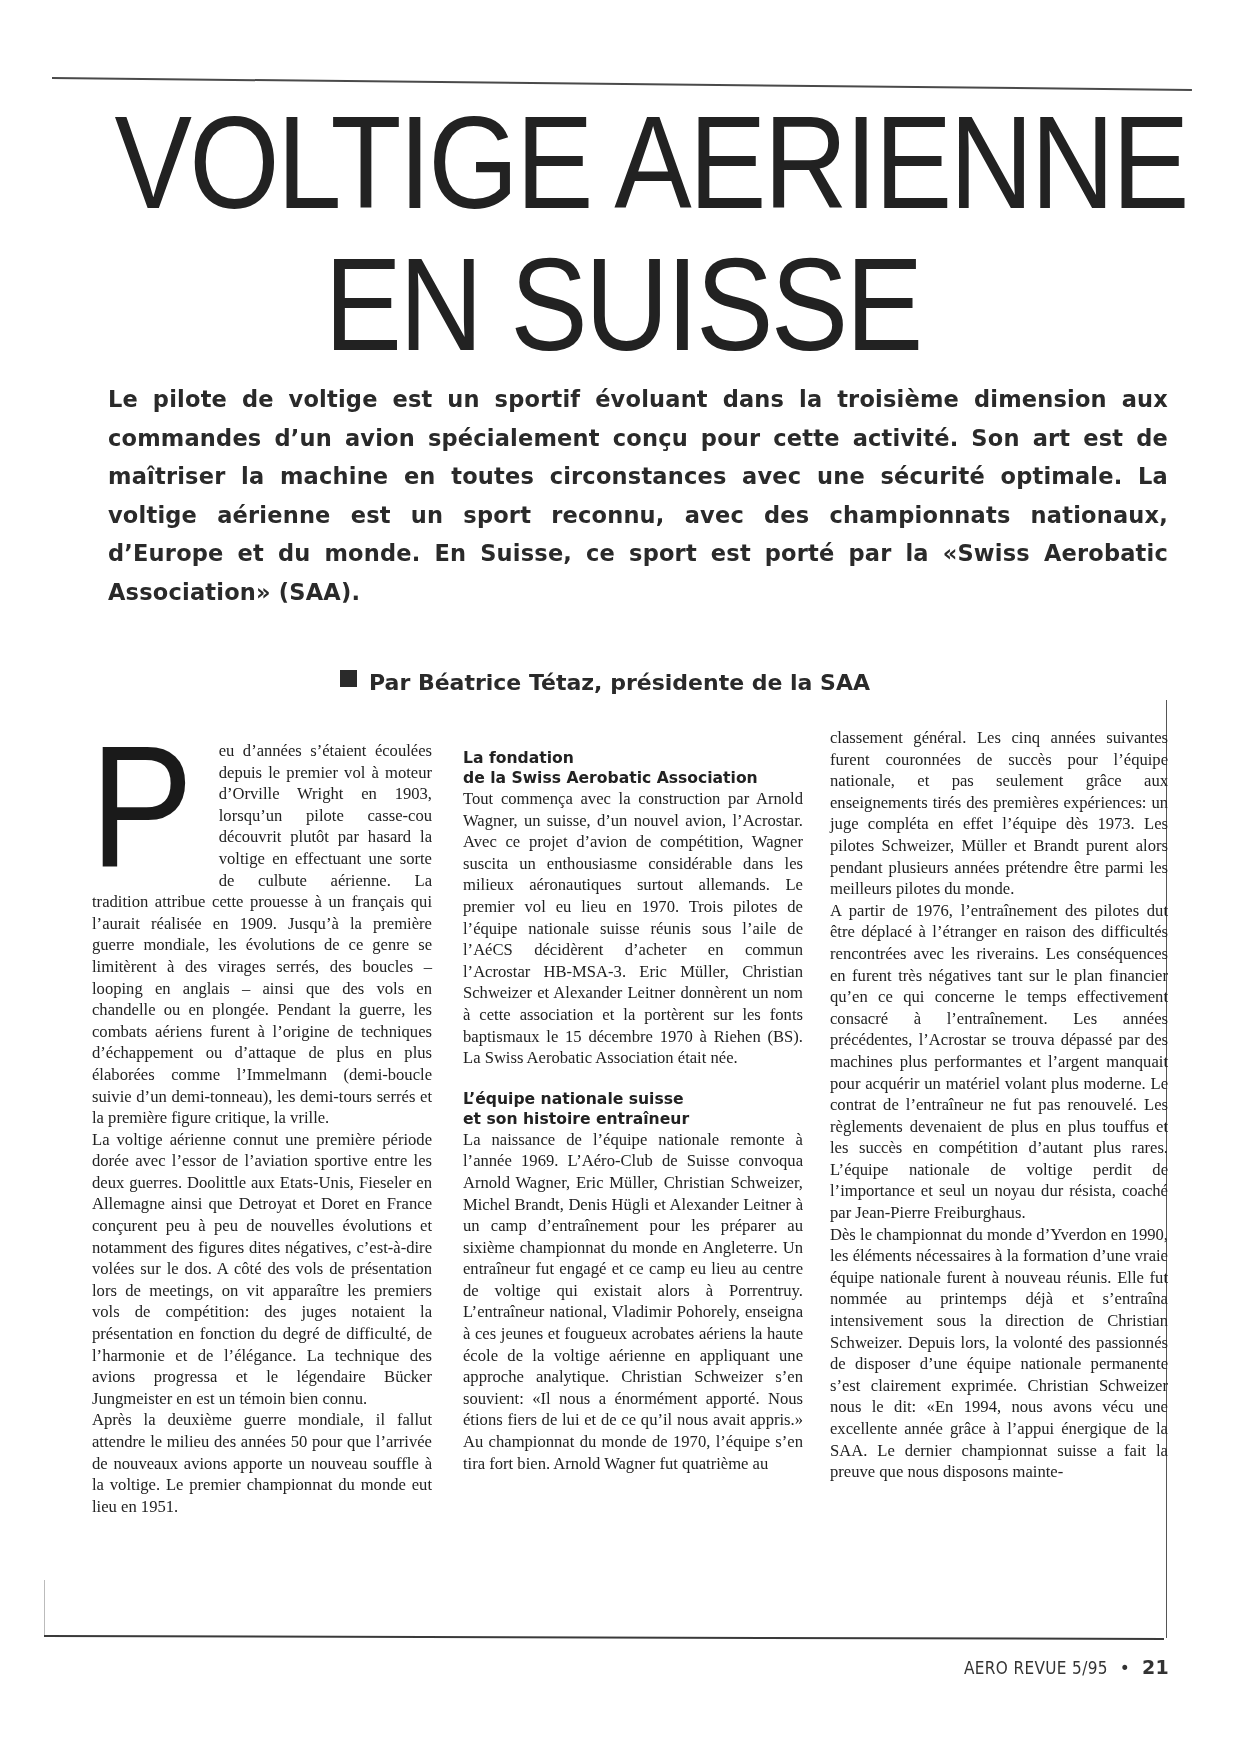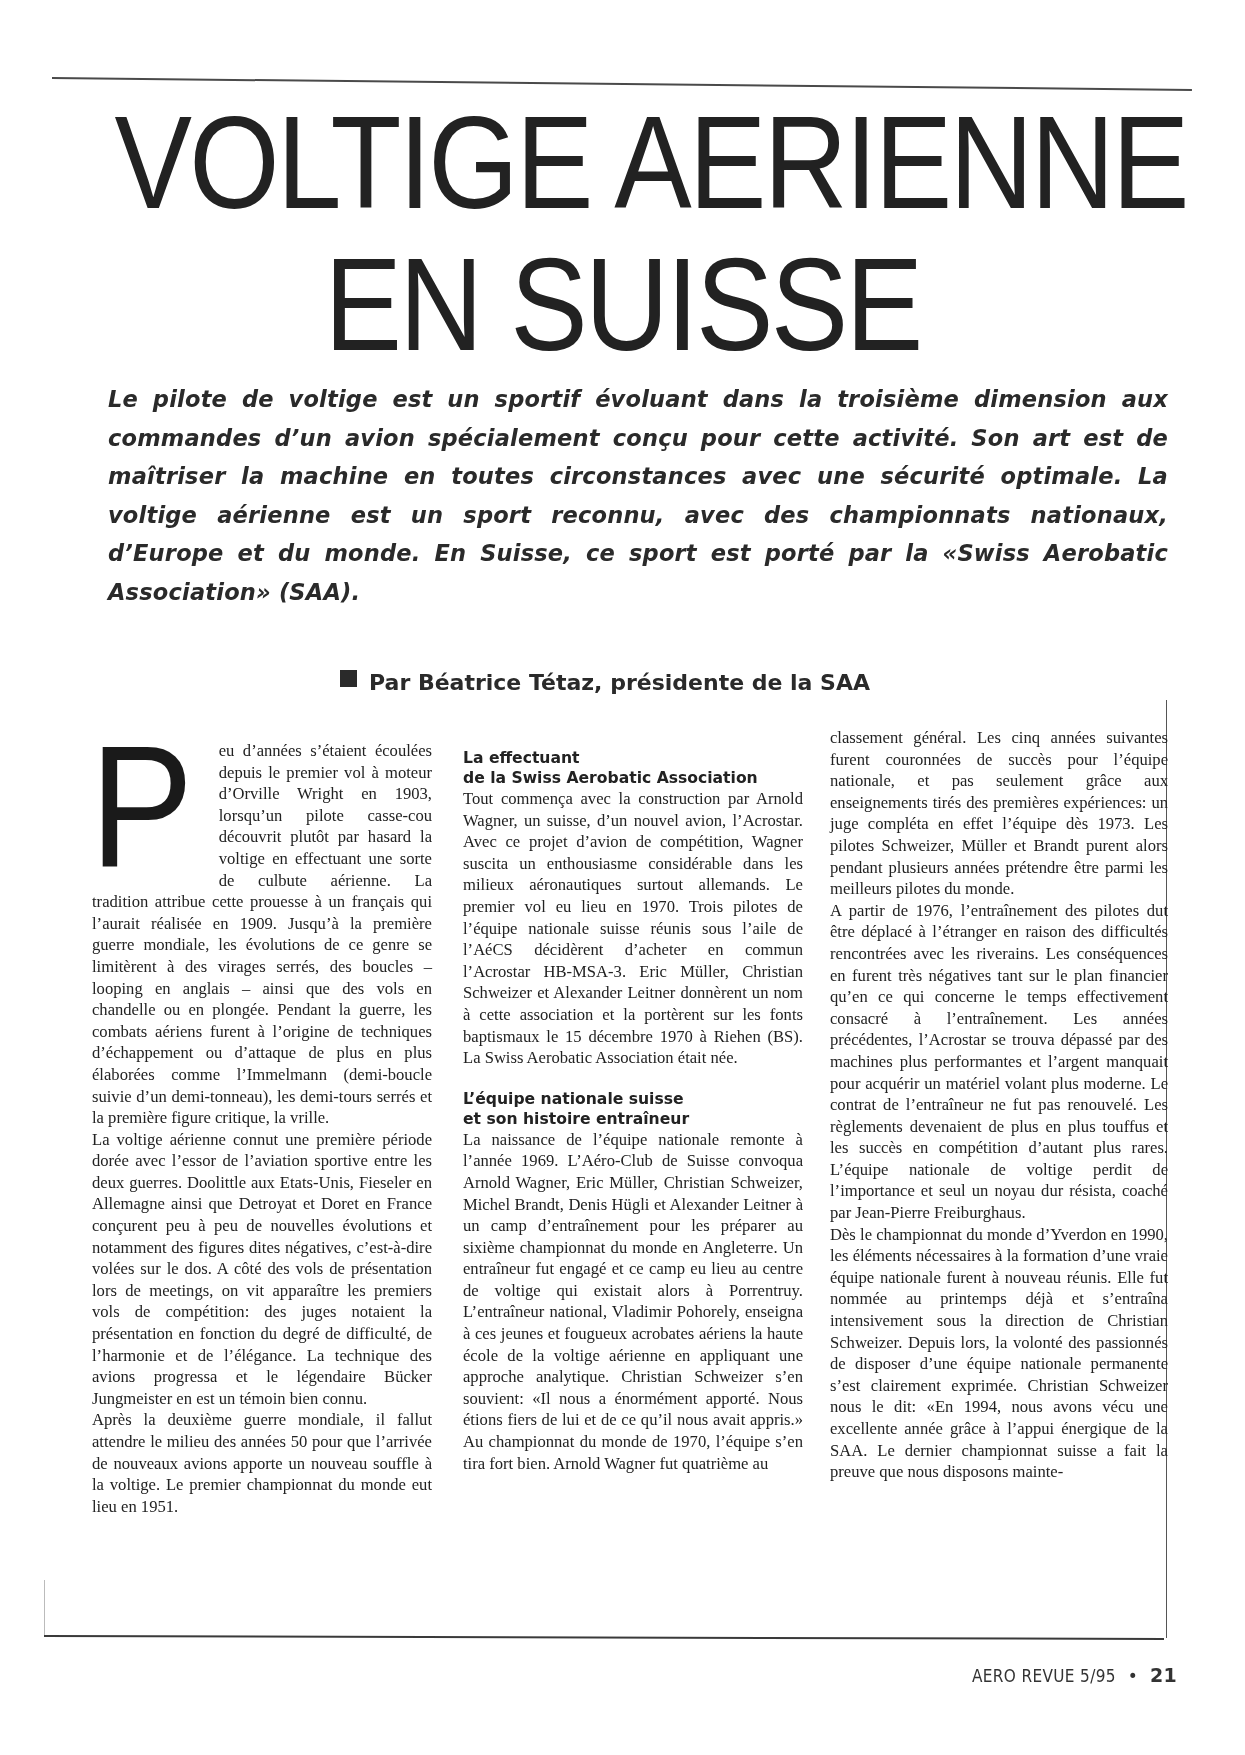--- a/index.html
+++ b/index.html
@@ -4,32 +4,32 @@
 <style>
   html, body { margin: 0; padding: 0; background: #ffffff; }
   body { width: 1245px; height: 1755px; position: relative; overflow: hidden; color: #1e1e1e; }
   .frame-top { position: absolute; left: 52px; top: 77px; width: 1140px; height: 0; border-top: 2px solid #4a4a4a; transform: rotate(0.6deg); transform-origin: left top; }
   .frame-bottom { position: absolute; left: 44px; top: 1635px; width: 1120px; height: 0; border-top: 2px solid #3a3a3a; transform: rotate(0.15deg); transform-origin: left top; }
   .frame-right { position: absolute; left: 1166px; top: 700px; width: 0; height: 938px; border-left: 1.5px solid #555; }
   .frame-left { position: absolute; left: 44px; top: 1580px; width: 0; height: 56px; border-left: 1px solid #bbb; }
   .title { position: absolute; left: 0; width: 1245px; text-align: center; font-family: "Liberation Sans", sans-serif; font-weight: normal; color: #222; letter-spacing: -3px; transform: scaleX(0.88); transform-origin: center; margin: 0; }
   .title-1 { top: 88px; font-size: 132px; line-height: 150px; padding-left: 30px; }
   .title-2 { top: 230px; font-size: 132px; line-height: 150px; }
-  .lede { position: absolute; left: 108px; top: 380px; width: 1060px; font-family: "DejaVu Sans", sans-serif; font-weight: bold; font-size: 22.5px; line-height: 38.5px; text-align: justify; color: #2a2a2a; letter-spacing: 0.2px; margin: 0; font-style: italic; }
+  .lede { position: absolute; left: 108px; top: 380px; width: 1060px; font-family: "DejaVu Sans", sans-serif; font-weight: bold; font-size: 22.5px; line-height: 38.5px; text-align: justify; color: #2a2a2a; letter-spacing: 0.2px; margin: 0; }
   .byline { position: absolute; left: 340px; top: 670px; font-family: "DejaVu Sans", sans-serif; font-weight: bold; font-size: 22px; color: #2a2a2a; display: flex; align-items: flex-start; gap: 12px; margin: 0; }
   .byline .square { display: inline-block; width: 17px; height: 17px; background: #2a2a2a; }
   .column { position: absolute; top: 740px; font-family: "Liberation Serif", serif; font-size: 16.6px; line-height: 21.6px; text-align: justify; color: #222; }
   .col-1 { left: 92px; width: 340px; }
   .col-2 { left: 463px; width: 340px; top: 748px; }
   .col-3 { left: 830px; width: 338px; top: 727px; }
   .column p { margin: 0; }
   .dropcap { float: left; font-family: "Liberation Sans", sans-serif; font-size: 172px; line-height: 128px; height: 130px; margin: 2px 14px 0 -2px; color: #1a1a1a; transform: scaleX(0.9); transform-origin: left top; }
   .subhead { font-family: "DejaVu Sans", sans-serif; font-weight: bold; font-size: 15.6px; line-height: 20px; color: #222; margin: 0; text-align: left; }
   .subhead.second { margin-top: 20px; }
-  .footer { position: absolute; left: 940px; top: 1648px; font-family: "DejaVu Sans", sans-serif; font-size: 17px; color: #333; letter-spacing: 0.4px; margin: 16px; }
+  .footer { position: absolute; left: 940px; top: 1648px; font-family: "DejaVu Sans", sans-serif; font-size: 17px; color: #333; letter-spacing: 0.4px; margin: 8px; }
   .footer .pub { font-weight: normal; transform: scaleX(0.9); display: inline-block; transform-origin: right center; }
   .footer .bullet { margin: 0 6px; }
   .footer .page { font-weight: bold; font-size: 19px; }
 </style>
 </head>
 <body>
 
 <div class="frame-top"></div>
 <div class="frame-right"></div>
 <div class="frame-left"></div>
@@ -47,21 +47,21 @@
 
 <div class="column col-1">
   <span class="dropcap">P</span>
   <p>eu d’années s’étaient écoulées depuis le premier vol à moteur d’Orville Wright en 1903, lorsqu’un pilote casse-cou découvrit plutôt par hasard la voltige en effectuant une sorte de culbute aérienne. La tradition attribue cette prouesse à un français qui l’aurait réalisée en 1909. Jusqu’à la première guerre mondiale, les évolutions de ce genre se limitèrent à des virages serrés, des boucles – looping en anglais – ainsi que des vols en chandelle ou en plongée. Pendant la guerre, les combats aériens furent à l’origine de techniques d’échappement ou d’attaque de plus en plus élaborées comme l’Immelmann (demi-boucle suivie d’un demi-tonneau), les demi-tours serrés et la première figure critique, la vrille.</p>
   <p>La voltige aérienne connut une première période dorée avec l’essor de l’aviation sportive entre les deux guerres. Doolittle aux Etats-Unis, Fieseler en Allemagne ainsi que Detroyat et Doret en France conçurent peu à peu de nouvelles évolutions et notamment des figures dites négatives, c’est-à-dire volées sur le dos. A côté des vols de présentation lors de meetings, on vit apparaître les premiers vols de compétition: des juges notaient la présentation en fonction du degré de difficulté, de l’harmonie et de l’élégance. La technique des avions progressa et le légendaire Bücker Jungmeister en est un témoin bien connu.</p>
   <p>Après la deuxième guerre mondiale, il fallut attendre le milieu des années 50 pour que l’arrivée de nouveaux avions apporte un nouveau souffle à la voltige. Le premier championnat du monde eut lieu en 1951.</p>
 </div>
 
 <div class="column col-2">
   <h3 class="subhead">
-    <span>La effectuant</span><br>
+    <span>La fondation</span><br>
     <span>de la Swiss Aerobatic Association</span>
   </h3>
   <p>Tout commença avec la construction par Arnold Wagner, un suisse, d’un nouvel avion, l’Acrostar. Avec ce projet d’avion de compétition, Wagner suscita un enthousiasme considérable dans les milieux aéronautiques surtout allemands. Le premier vol eu lieu en 1970. Trois pilotes de l’équipe nationale suisse réunis sous l’aile de l’AéCS décidèrent d’acheter en commun l’Acrostar HB-MSA-3. Eric Müller, Christian Schweizer et Alexander Leitner donnèrent un nom à cette association et la portèrent sur les fonts baptismaux le 15 décembre 1970 à Riehen (BS). La Swiss Aerobatic Association était née.</p>
   <h3 class="subhead second">
     <span>L’équipe nationale suisse</span><br>
     <span>et son histoire entraîneur</span>
   </h3>
   <p>La naissance de l’équipe nationale remonte à l’année 1969. L’Aéro-Club de Suisse convoqua Arnold Wagner, Eric Müller, Christian Schweizer, Michel Brandt, Denis Hügli et Alexander Leitner à un camp d’entraînement pour les préparer au sixième championnat du monde en Angleterre. Un entraîneur fut engagé et ce camp eu lieu au centre de voltige qui existait alors à Porrentruy. L’entraîneur national, Vladimir Pohorely, enseigna à ces jeunes et fougueux acrobates aériens la haute école de la voltige aérienne en appliquant une approche analytique. Christian Schweizer s’en souvient: «Il nous a énormément apporté. Nous étions fiers de lui et de ce qu’il nous avait appris.» Au championnat du monde de 1970, l’équipe s’en tira fort bien. Arnold Wagner fut quatrième au</p>
 </div>
 

